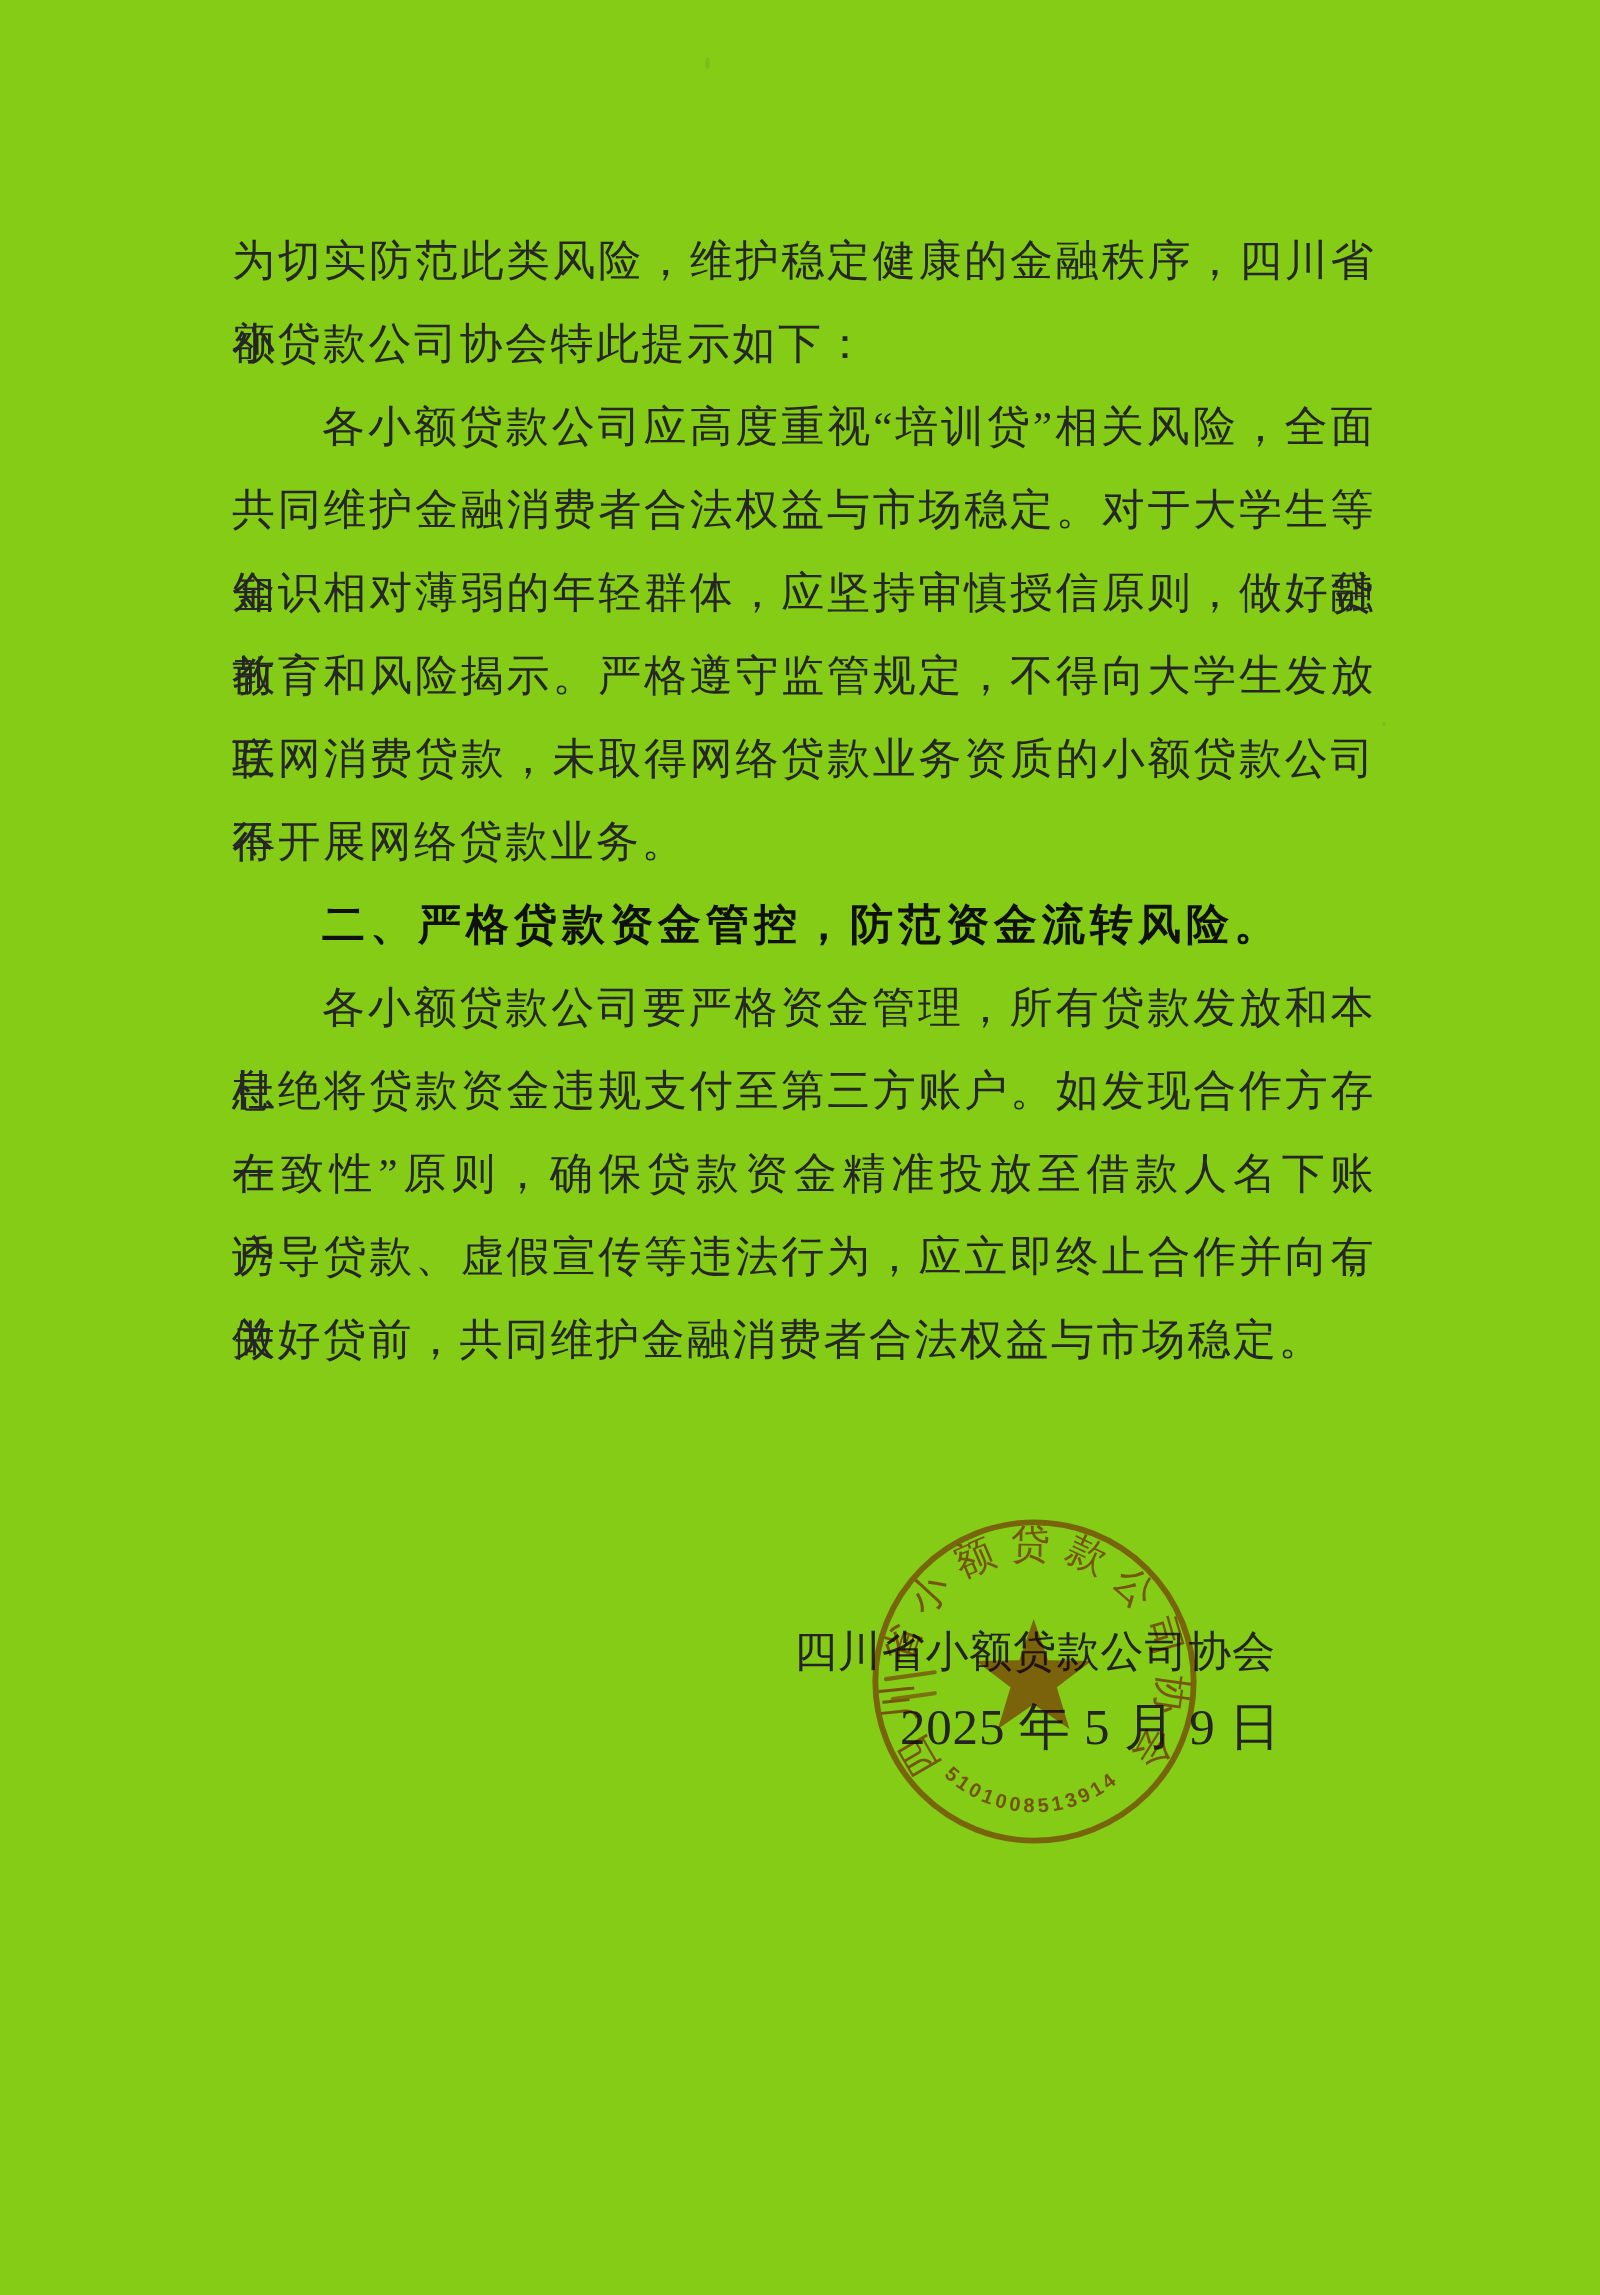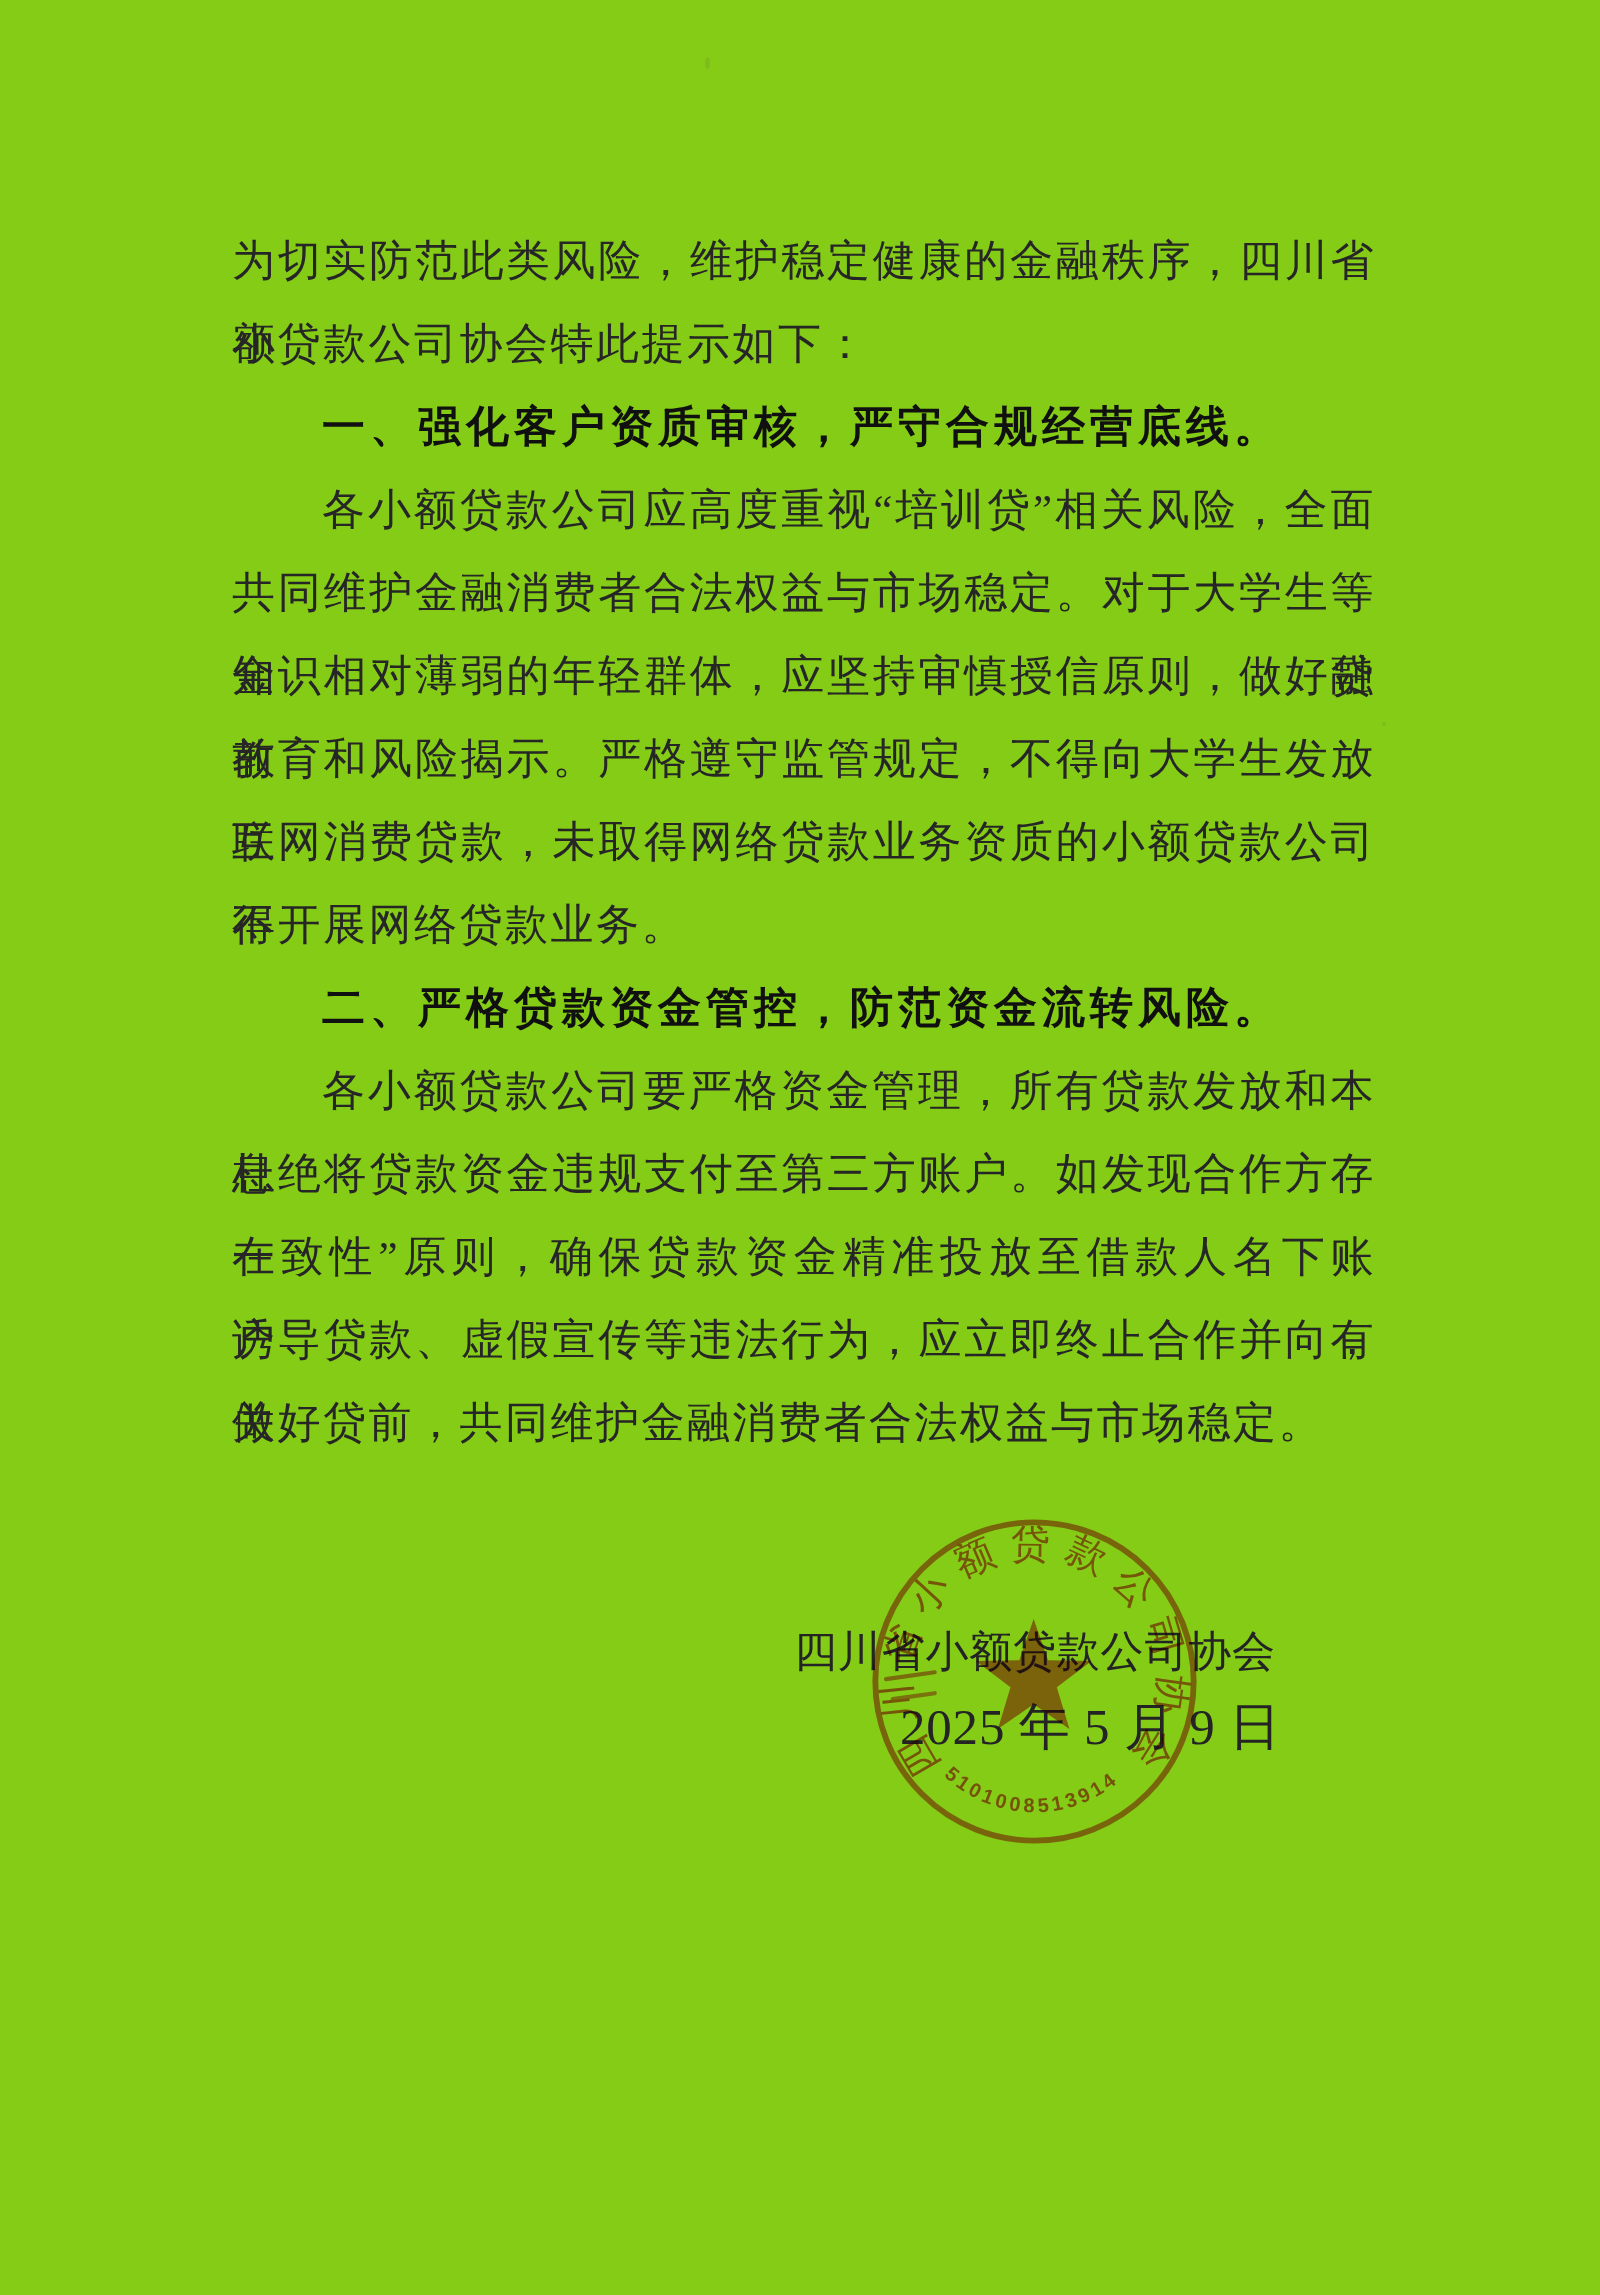--- a/index.html
+++ b/index.html
@@ -74,21 +74,20 @@
   }
 </style>
 </head>
 <body>
 
 <div class="page">
 
   <main class="textblock">
     <div class="ln j">为切实防范此类风险，维护稳定健康的金融秩序，四川省小</div>
     <div class="ln">额贷款公司协会特此提示如下：</div>
-    <div class="ln hd ind">一、强化客户资质审核，严守合规经营底线。</div>
     <div class="ln j ind">各小额贷款公司应高度重视“培训贷”相关风险，全面</div>
     <div class="ln j">共同维护金融消费者合法权益与市场稳定。对于大学生等金融</div>
     <div class="ln j">知识相对薄弱的年轻群体，应坚持审慎授信原则，做好贷前</div>
     <div class="ln j">教育和风险揭示。严格遵守监管规定，不得向大学生发放互</div>
     <div class="ln j">联网消费贷款，未取得网络贷款业务资质的小额贷款公司不</div>
     <div class="ln">得开展网络贷款业务。</div>
     <div class="ln hd ind">二、严格贷款资金管控，防范资金流转风险。</div>
     <div class="ln j ind">各小额贷款公司要严格资金管理，所有贷款发放和本息</div>
     <div class="ln j">杜绝将贷款资金违规支付至第三方账户。如发现合作方存在</div>
     <div class="ln j">一致性”原则，确保贷款资金精准投放至借款人名下账户，</div>

